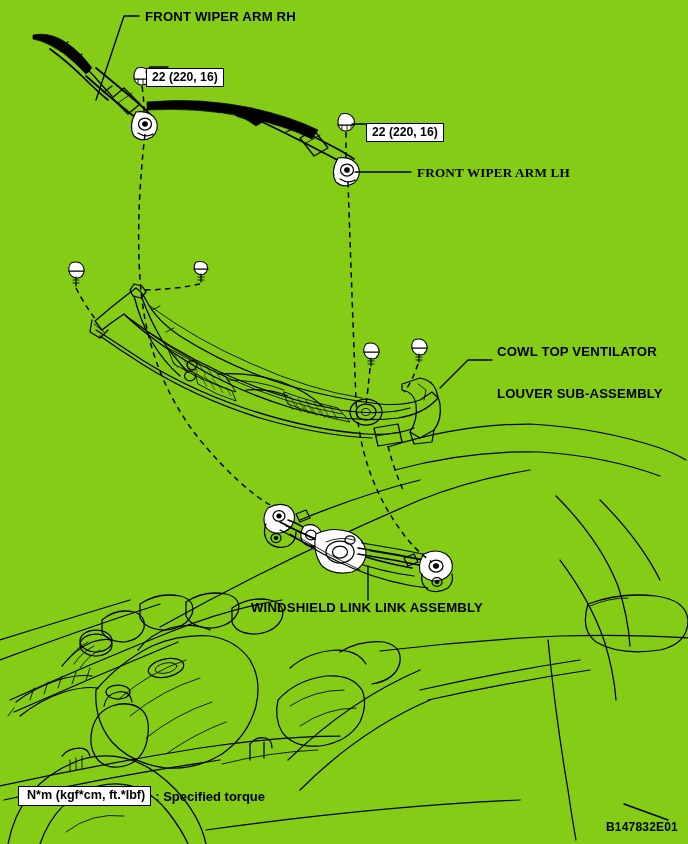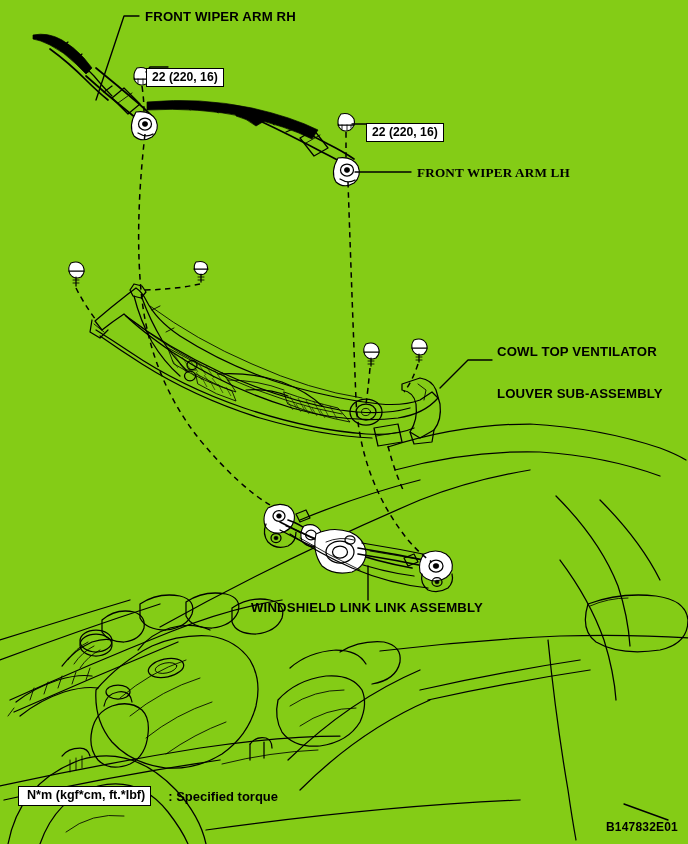--- a/index.html
+++ b/index.html
@@ -61,21 +61,21 @@
     font-family: "Liberation Sans", sans-serif;
     font-size: 12.6px;
     font-weight: bold;
     padding: 1px 5px 2px 8px;
     line-height: 15px;
   }
   #legend-note {
     font-family: "Liberation Sans", sans-serif;
     font-size: 13px;
     font-weight: bold;
-    margin-left: 17px;
+    margin-left: 4px;
   }
   #figure-id {
     position: absolute;
     right: 10px;
     top: 820px;
     font-family: "Liberation Sans", sans-serif;
     font-size: 12px;
     font-weight: bold;
     letter-spacing: 0.2px;
     color: #000;

